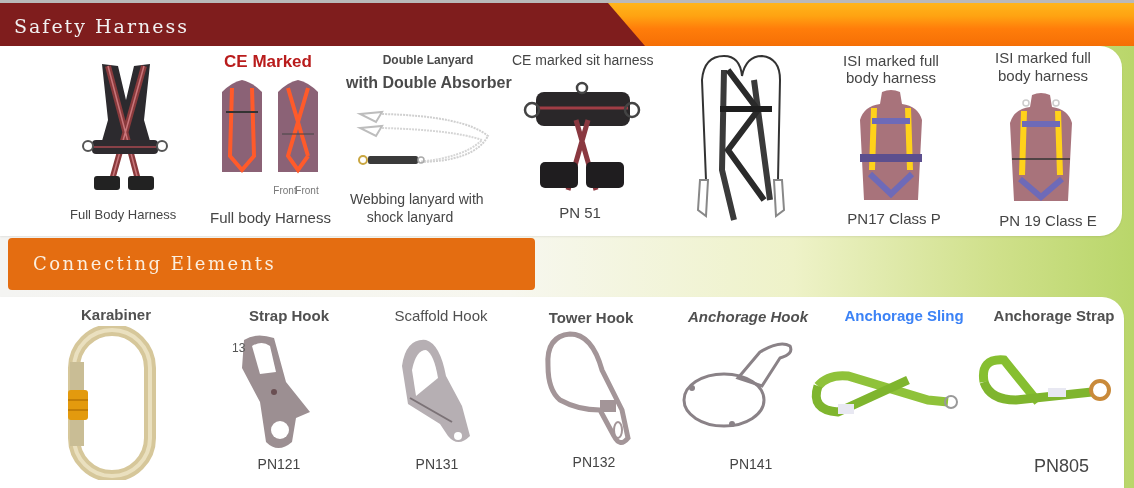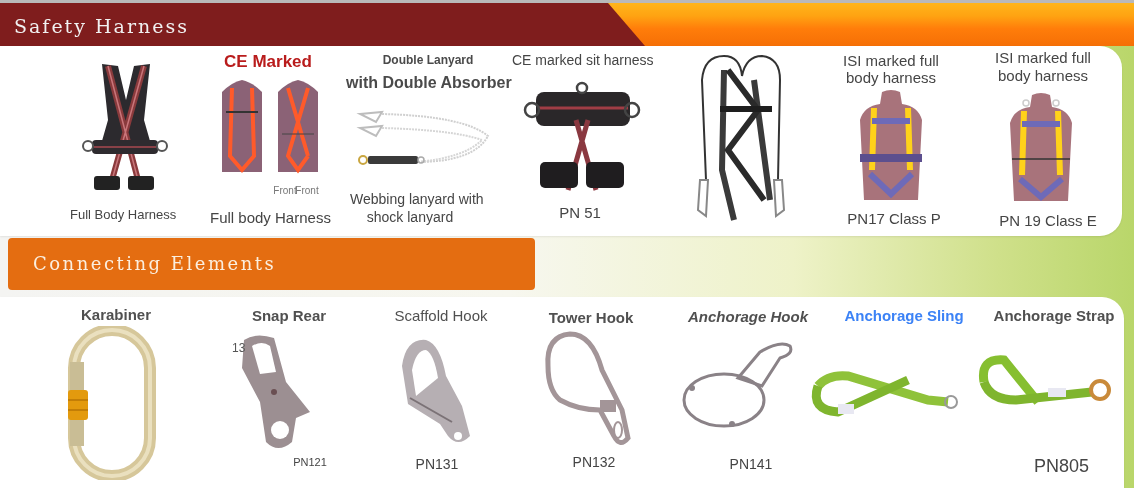--- a/index.html
+++ b/index.html
@@ -164,31 +164,31 @@
   <svg width="90" height="154" viewBox="0 0 90 154">
     <rect x="8" y="4" width="76" height="146" rx="38" fill="none" stroke="#d6c79a" stroke-width="12"></rect>
     <rect x="8" y="4" width="76" height="146" rx="38" fill="none" stroke="#eae0bf" stroke-width="4"></rect>
     <rect x="4" y="36" width="14" height="84" fill="#c9bd95"></rect>
     <rect x="2" y="64" width="20" height="30" rx="3" fill="#e39a0e"></rect>
     <line x1="2" y1="74" x2="22" y2="74" stroke="#b87405" stroke-width="1.5"></line>
     <line x1="2" y1="84" x2="22" y2="84" stroke="#b87405" stroke-width="1.5"></line>
   </svg>
 </div>
 
-<span class="lbl" style="left:234px;top:308px;width:110px;font-size:15px;font-weight:bold;color:#505050;">Snap Rear</span>
+<span class="lbl" style="left:234px;top:308px;width:110px;font-size:15px;font-weight:bold;color:#505050;">Strap Hook</span>
 <div class="item" style="left:226px;top:332px;width:90px;height:120px;">
   <svg width="90" height="120" viewBox="0 0 90 120">
     <path d="M18 8 Q30 0 48 6 L60 50 L84 80 L70 86 L66 110 Q52 122 40 110 L34 70 L16 36 Z" fill="#9c8f92"></path>
     <path d="M26 14 Q36 8 44 14 L50 40 L34 42 Z" fill="#fff"></path>
     <circle cx="54" cy="98" r="9" fill="#fff"></circle>
     <circle cx="48" cy="60" r="3" fill="#6a4f52"></circle>
     <text x="6" y="20" font-family="Liberation Sans, sans-serif" font-size="12" fill="#555">13</text>
   </svg>
 </div>
-<span class="lbl cond" style="left:254px;top:457px;width:50px;font-size:11px;margin-left:31px;">PN121</span>
+<span class="lbl cond" style="left:254px;top:457px;width:50px;font-size:14px;">PN121</span>
 
 <span class="lbl" style="left:382px;top:308px;width:118px;font-size:15px;font-weight:normal;color:#505050;">Scaffold Hook</span>
 <div class="item" style="left:392px;top:336px;width:84px;height:112px;">
   <svg width="84" height="112" viewBox="0 0 84 112">
     <path d="M10 30 Q14 2 34 4 Q48 8 54 40 L70 70 L78 100 Q66 112 56 100 L48 88 L16 68 Z" fill="#b6afb3"></path>
     <path d="M20 34 Q24 14 34 14 Q42 18 46 42 L24 60 Z" fill="#fff"></path>
     <circle cx="66" cy="100" r="4" fill="#fff"></circle>
     <path d="M18 62 L60 86" stroke="#7b7276" stroke-width="2"></path>
   </svg>
 </div>

